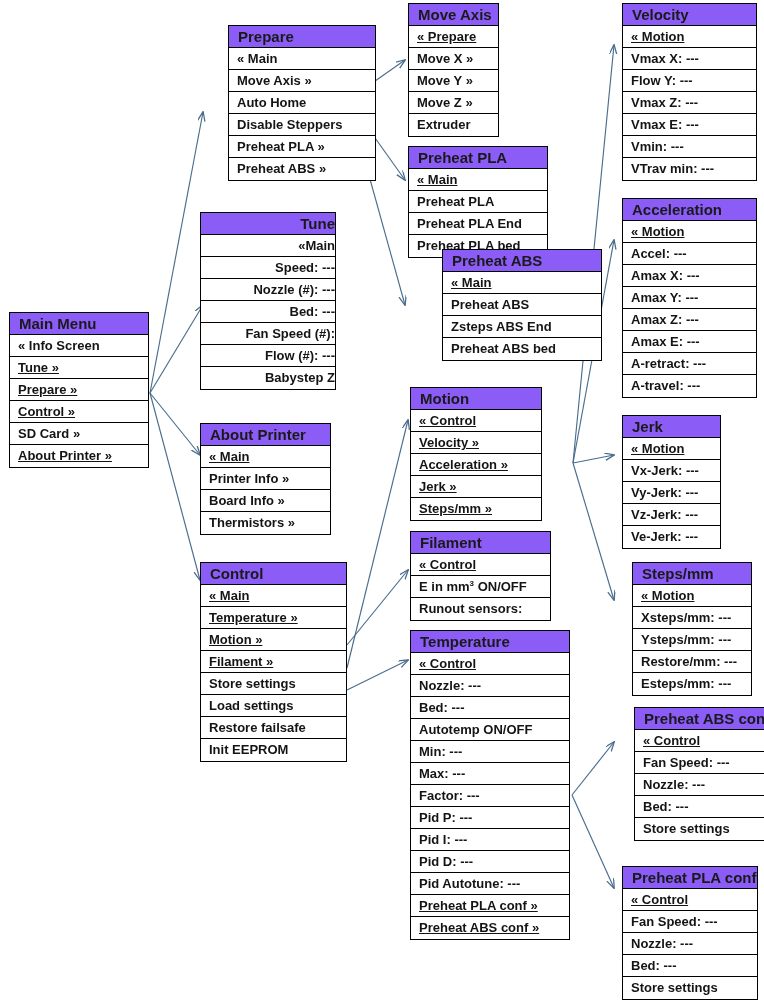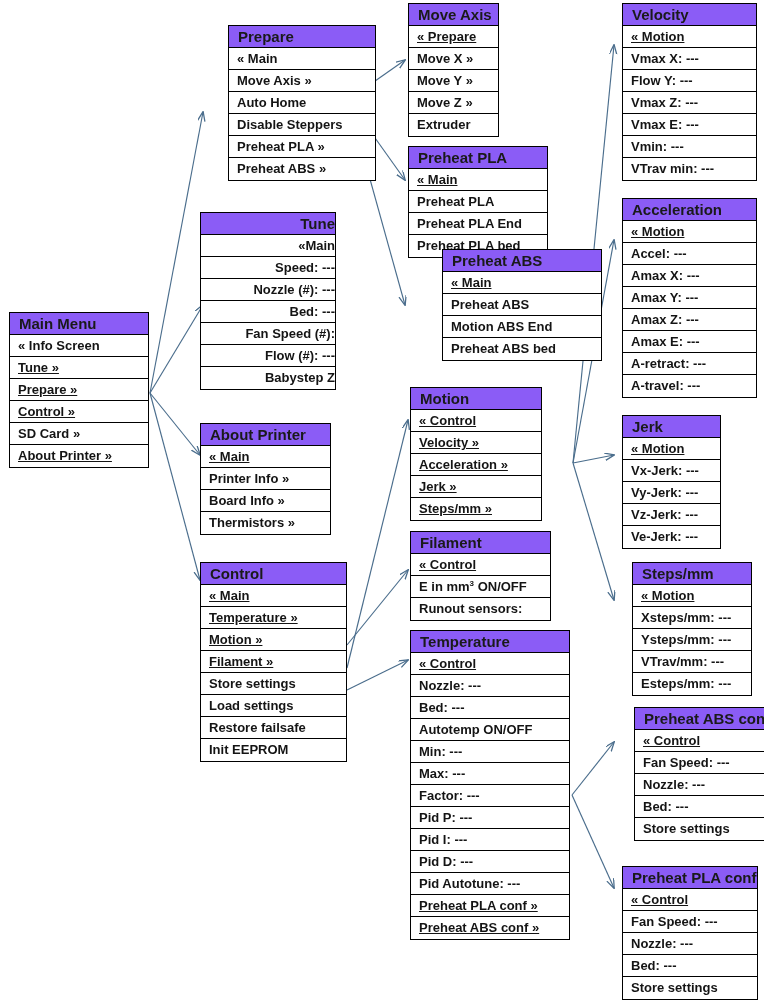--- a/index.html
+++ b/index.html
@@ -136,21 +136,21 @@
         <div class="row"><span class="t">Preheat PLA End</span></div>
         <div class="row"><span class="t">Preheat PLA bed</span></div>
       </div>
   </div>
 
   <div class="menu sans" style="left:408px;top:249px;width:160px;margin-left:34px;">
     <div class="hdr">Preheat ABS</div>
     <div class="rows">
         <div class="row u"><span class="t">« Main</span></div>
         <div class="row"><span class="t">Preheat ABS</span></div>
-        <div class="row"><span class="t">Motion ABS End</span></div>
+        <div class="row"><span class="t">Zsteps ABS End</span></div>
         <div class="row"><span class="t">Preheat ABS bed</span></div>
       </div>
   </div>
 
   <div class="menu sans" style="left:410px;top:387px;width:132px;">
     <div class="hdr">Motion</div>
     <div class="rows">
         <div class="row u"><span class="t">« Control</span></div>
         <div class="row u"><span class="t">Velocity »</span></div>
         <div class="row u"><span class="t">Acceleration »</span></div>
@@ -224,21 +224,21 @@
         <div class="row"><span class="t">Ve-Jerk: ---</span></div>
       </div>
   </div>
 
   <div class="menu sans" style="left:632px;top:562px;width:120px;">
     <div class="hdr">Steps/mm</div>
     <div class="rows">
         <div class="row u"><span class="t">« Motion</span></div>
         <div class="row"><span class="t">Xsteps/mm: ---</span></div>
         <div class="row"><span class="t">Ysteps/mm: ---</span></div>
-        <div class="row"><span class="t">VTrav/mm: ---</span></div>
+        <div class="row"><span class="t">Restore/mm: ---</span></div>
         <div class="row"><span class="t">Esteps/mm: ---</span></div>
       </div>
   </div>
 
   <div class="menu sans" style="left:634px;top:707px;width:160px;">
     <div class="hdr">Preheat ABS conf</div>
     <div class="rows">
         <div class="row u"><span class="t">« Control</span></div>
         <div class="row"><span class="t">Fan Speed: ---</span></div>
         <div class="row"><span class="t">Nozzle: ---</span></div>

